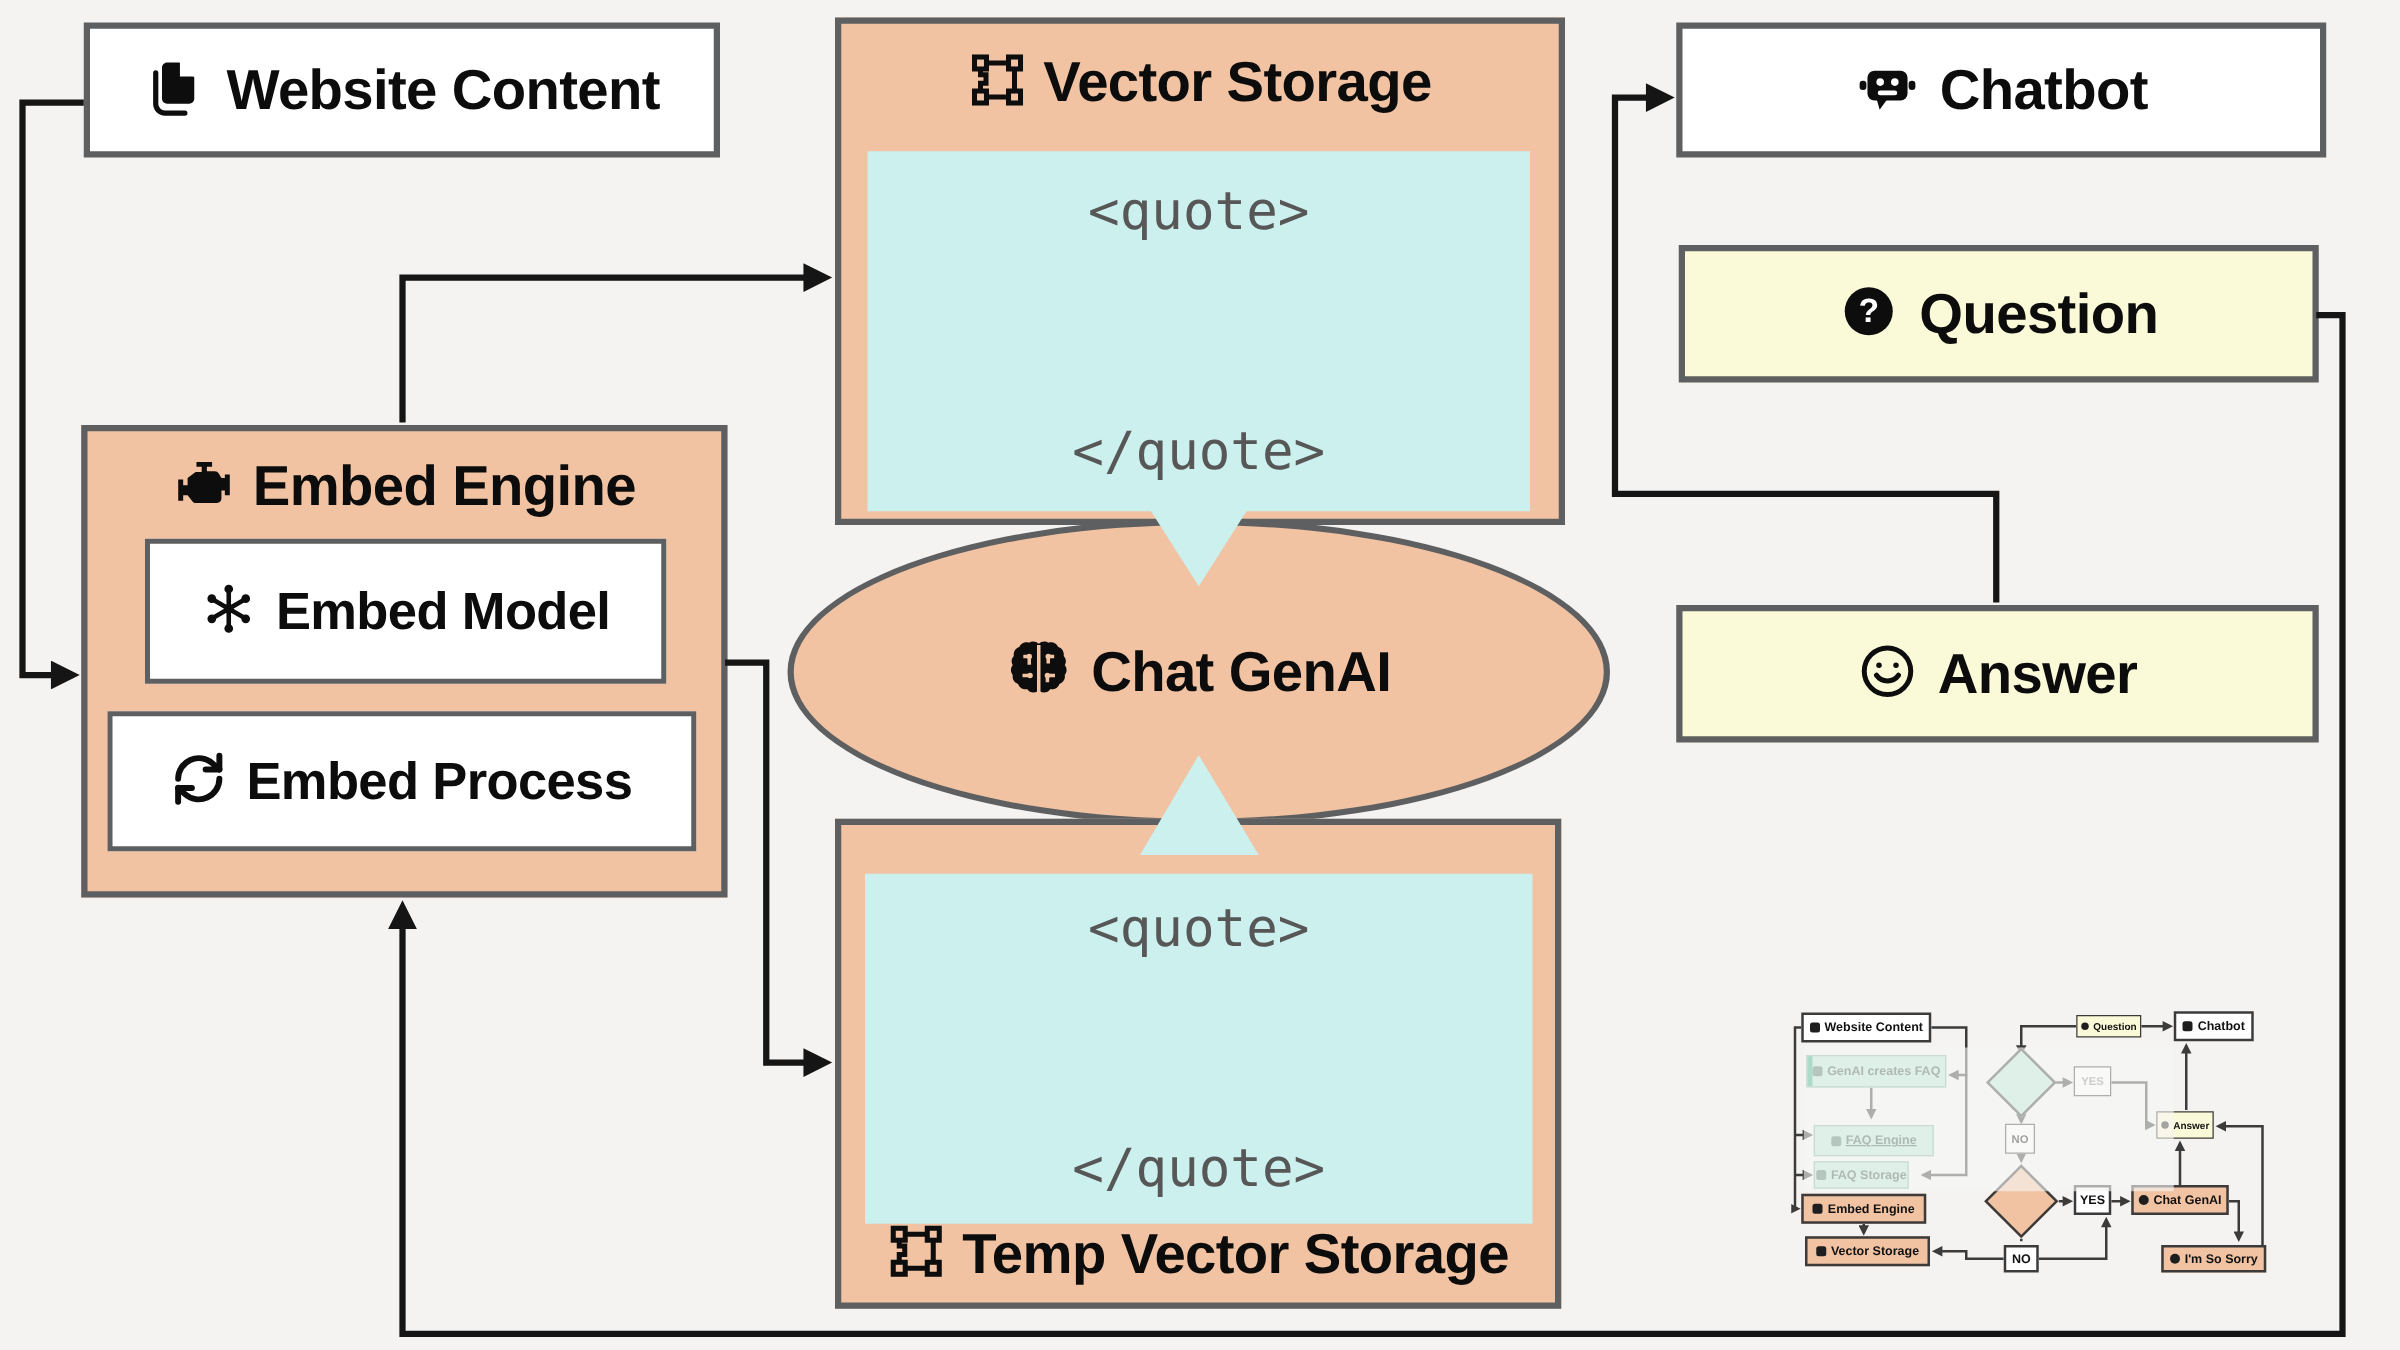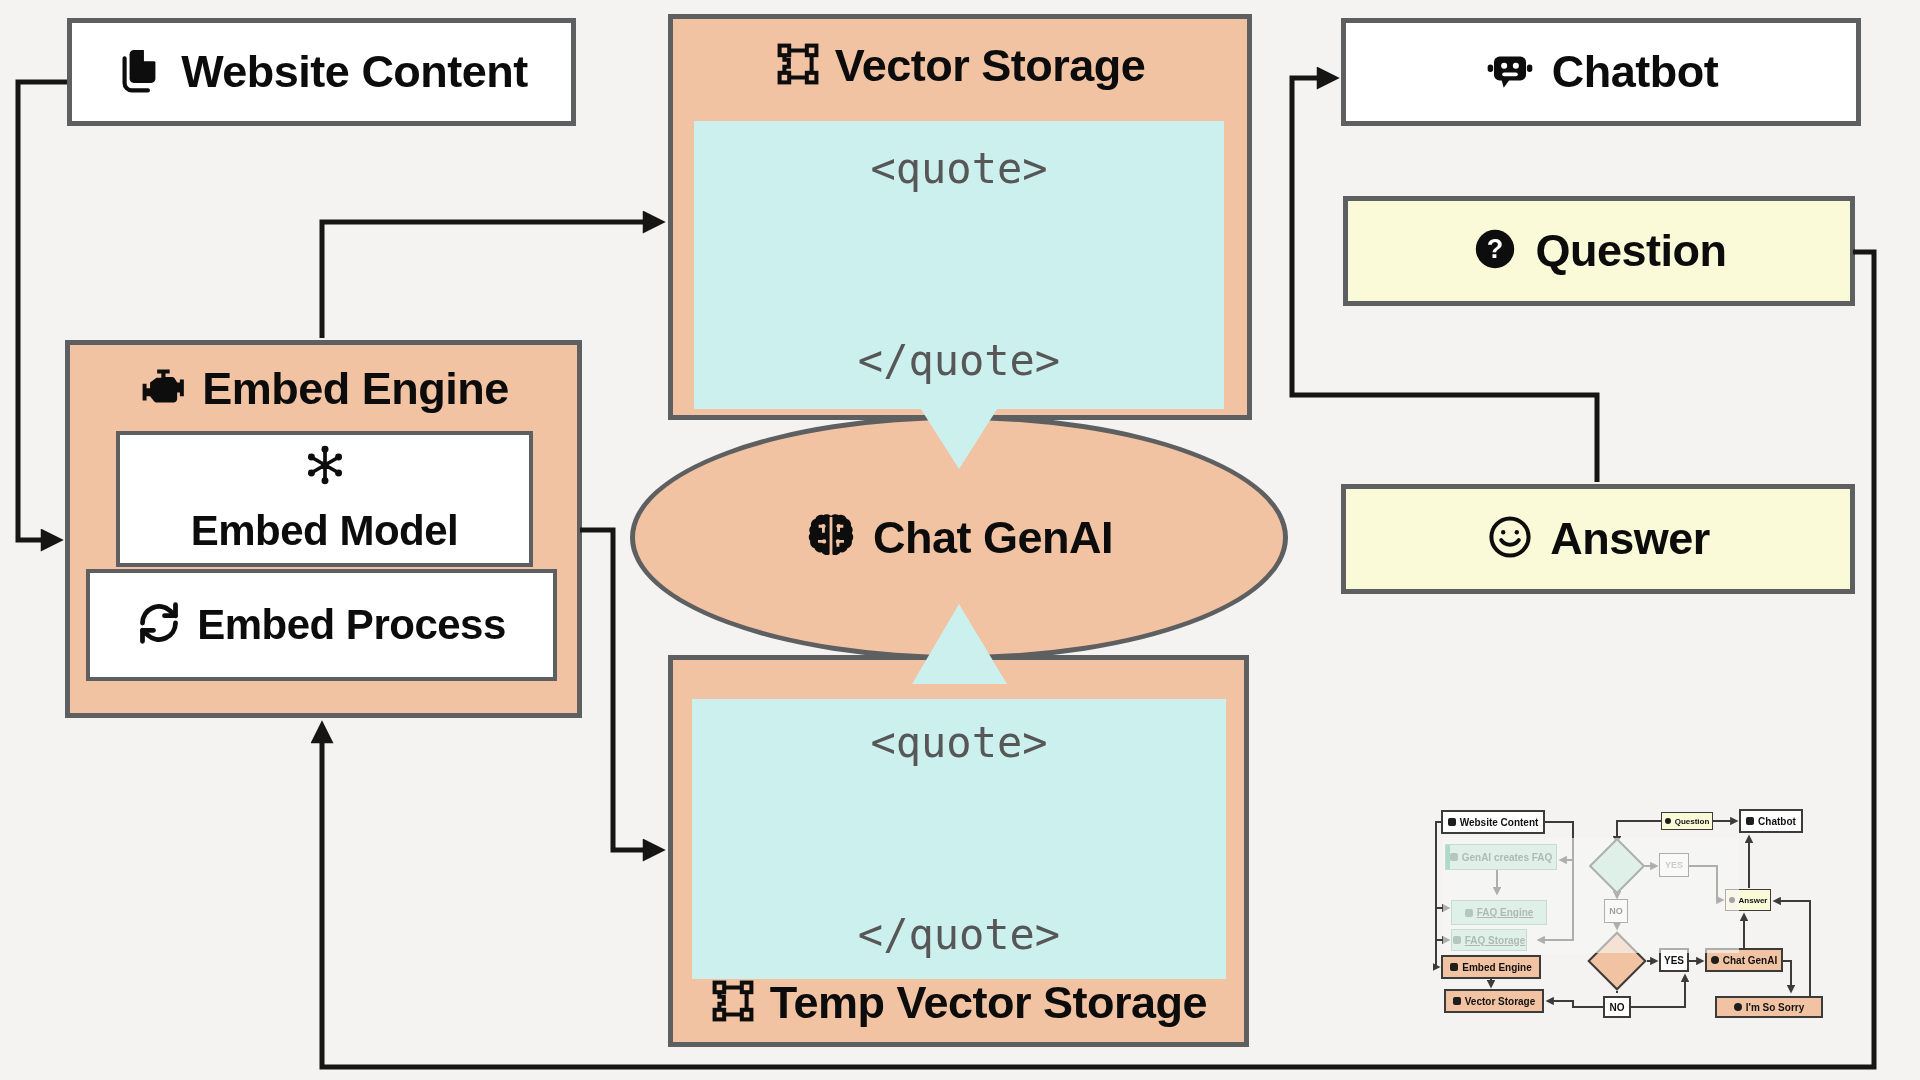--- a/index.html
+++ b/index.html
@@ -128,21 +128,21 @@
   <div class="box salmon" style="left:65px;top:340px;width:517px;height:378px;">
     <div class="titlerow" style="top:14px;height:60px;">
       <span>
         <svg width="50" height="50" viewBox="0 0 24 24" fill="#0d0d0d">
           <path d="M9.2 3.6h6v1.9h-2v1.7h3.1c.6 0 1.1.3 1.4.8l1.1 1.8h1.3V8.4h1.9v8h-1.9v-1.8h-1.3v3.1c0 .9-.8 1.7-1.7 1.7H9c-.5 0-1-.2-1.3-.6l-1.9-2.4H4.1v2.1H2.2v-8.1h1.9v2.2h1.7V9.8l3.1-2.3h2.3V5.5h-2V3.6z"></path>
         </svg>
       </span>
       <span class="lbl">Embed Engine</span>
     </div>
 
-    <div class="box white" style="left:46px;top:86px;width:417px;height:136px;border-width:4px;flex-direction:column;">
+    <div class="box white" style="left:46px;top:86px;width:417px;height:116px;border-width:4px;">
       <span>
         <svg width="44" height="44" viewBox="0 0 24 24">
           <g stroke="#0d0d0d" stroke-width="2" stroke-linecap="round">
             <path d="M12 12V4.4M12 12v7.6M12 12l6.4-3.7M12 12L5.6 8.3M12 12l6.4 3.7M12 12l-6.4 3.7"></path>
           </g>
           <g fill="#0d0d0d">
             <circle cx="12" cy="3.4" r="1.9"></circle>
               <circle cx="12" cy="20.6" r="1.9"></circle>
             <circle cx="19.4" cy="7.6" r="1.9"></circle>
               <circle cx="4.6" cy="7.6" r="1.9"></circle>
@@ -246,21 +246,21 @@
     </div>
     <div class="mbox mteal" style="left:12px;top:44px;width:112px;height:26px;">
       <span class="accent"></span>
       <span class="mi t"></span>
       <span>GenAI creates FAQ</span>
     </div>
     <div class="mbox mteal" style="left:18px;top:100px;width:96px;height:25px;text-decoration:underline;">
       <span class="mi t"></span>
       <span>FAQ Engine</span>
     </div>
-    <div class="mbox mteal" style="left:18px;top:129px;width:76px;height:22px;text-decoration:underline;">
+    <div class="mbox mteal" style="left:18px;top:129px;width:76px;height:22px;">
       <span class="mi t"></span>
       <span>FAQ Storage</span>
     </div>
     <div class="mbox msalmon" style="left:8px;top:155px;width:100px;height:24px;">
       <span class="mi"></span>
       <span>Embed Engine</span>
     </div>
     <div class="mbox msalmon" style="left:11px;top:189px;width:100px;height:24px;">
       <span class="mi"></span>
       <span>Vector Storage</span>
@@ -292,21 +292,21 @@
       <span class="mi round" style="width:6px;height:6px;"></span>
       <span>Answer</span>
     </div>
     <div class="mbox" style="left:226px;top:148px;width:30px;height:24px;font-size:10px;">
       <span>YES</span>
     </div>
     <div class="mbox msalmon" style="left:272px;top:148px;width:78px;height:24px;">
       <span class="mi round"></span>
       <span>Chat GenAI</span>
     </div>
-    <div class="mbox msalmon" style="left:282px;top:196px;width:108px;height:22px;font-size:10px;">
+    <div class="mbox msalmon" style="left:296px;top:196px;width:84px;height:22px;font-size:10px;">
       <span class="mi round"></span>
       <span>I'm So Sorry</span>
     </div>
 
     <div id="mm-overlay"></div>
   </div>
 
 </div>
 
 </body></html>

